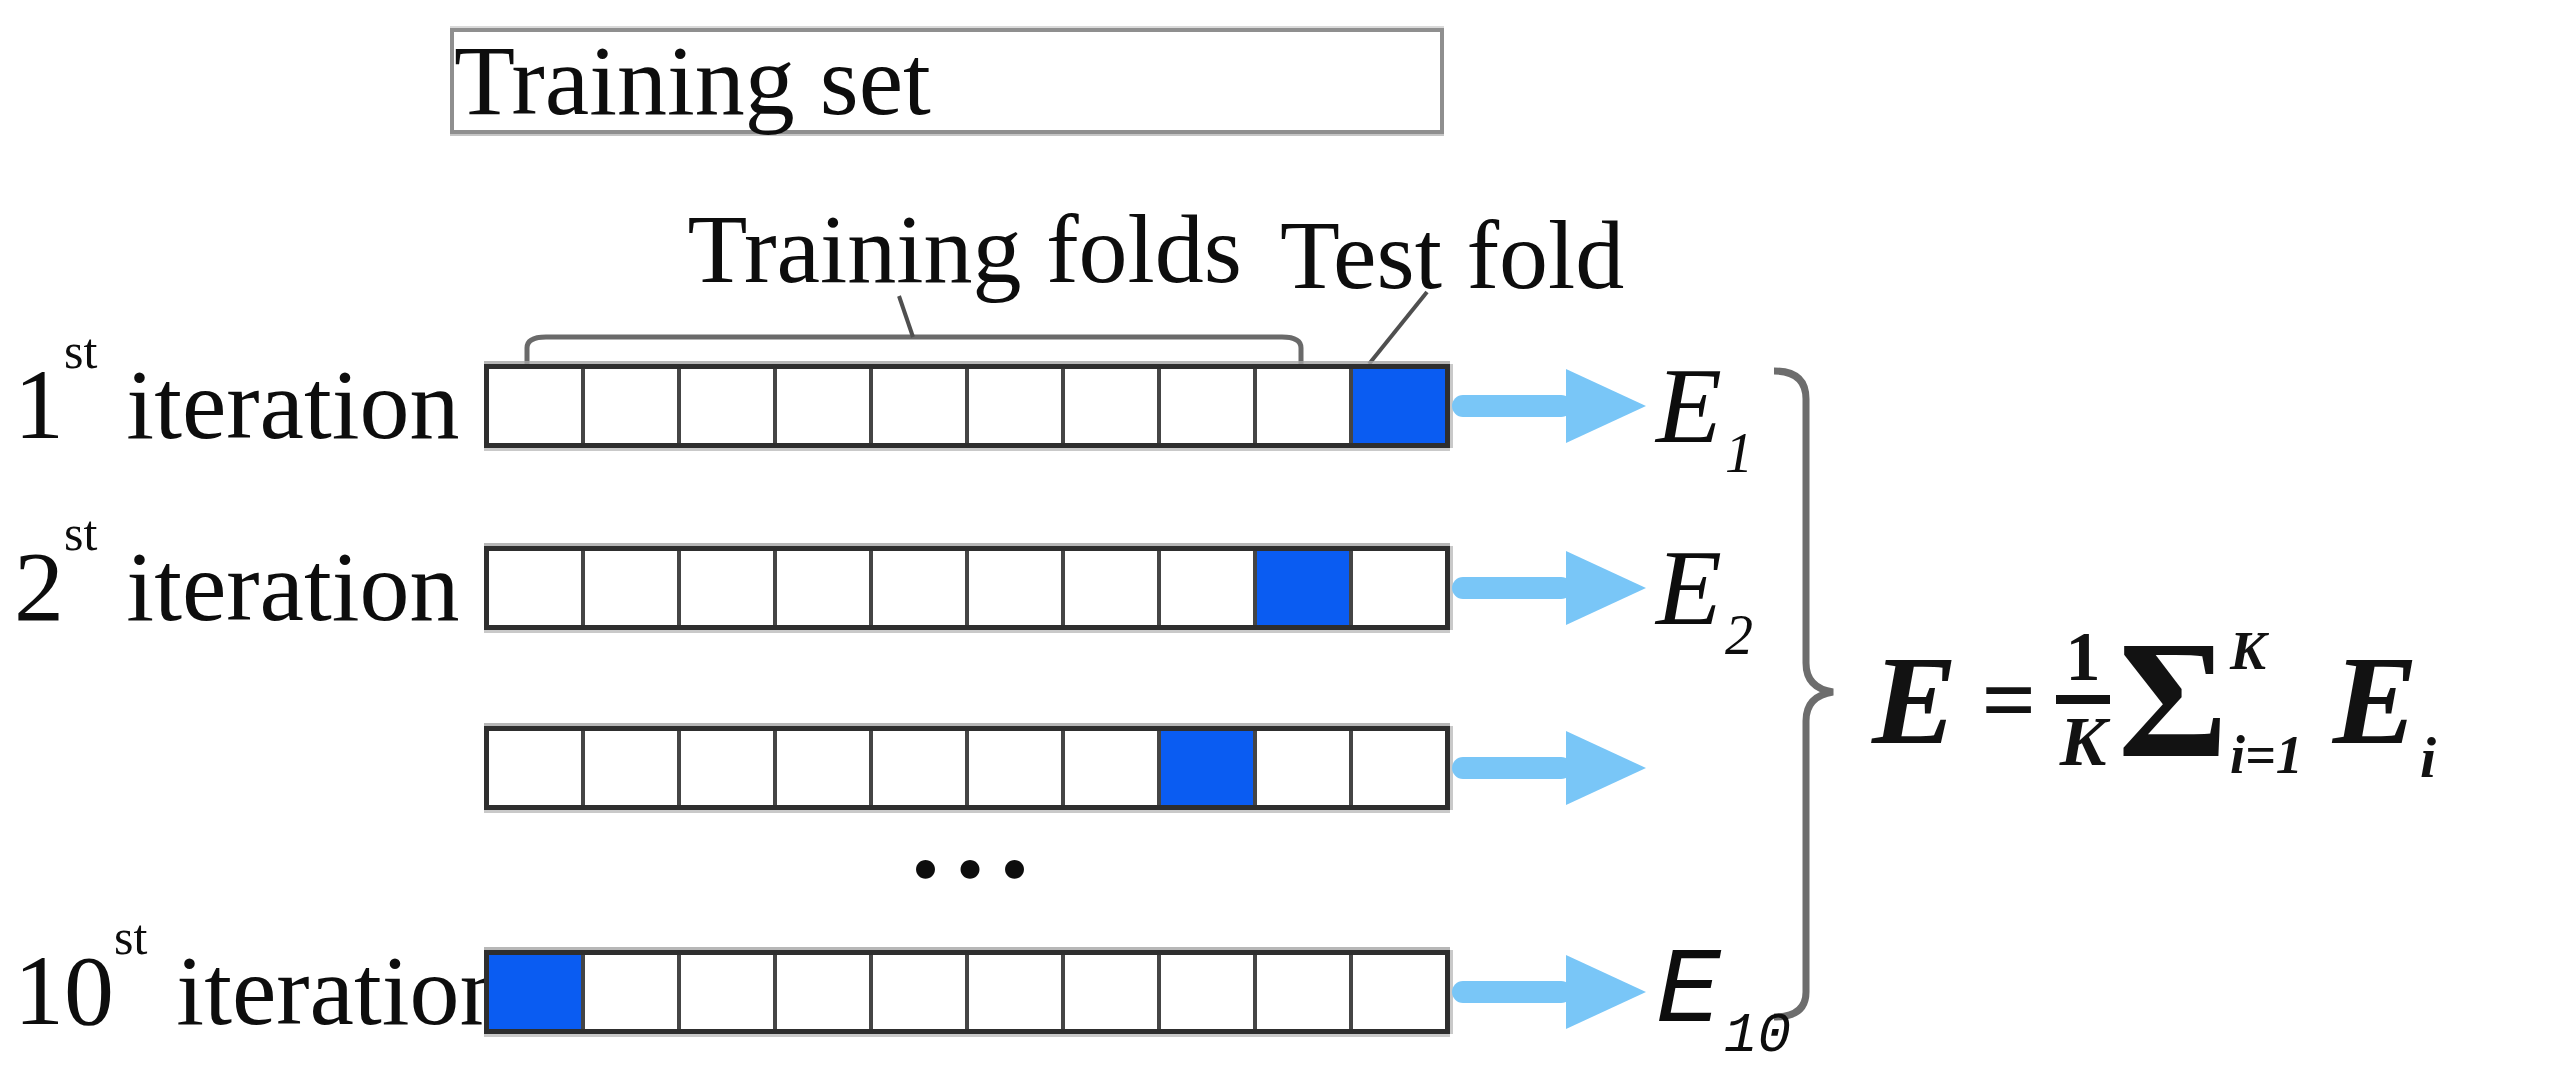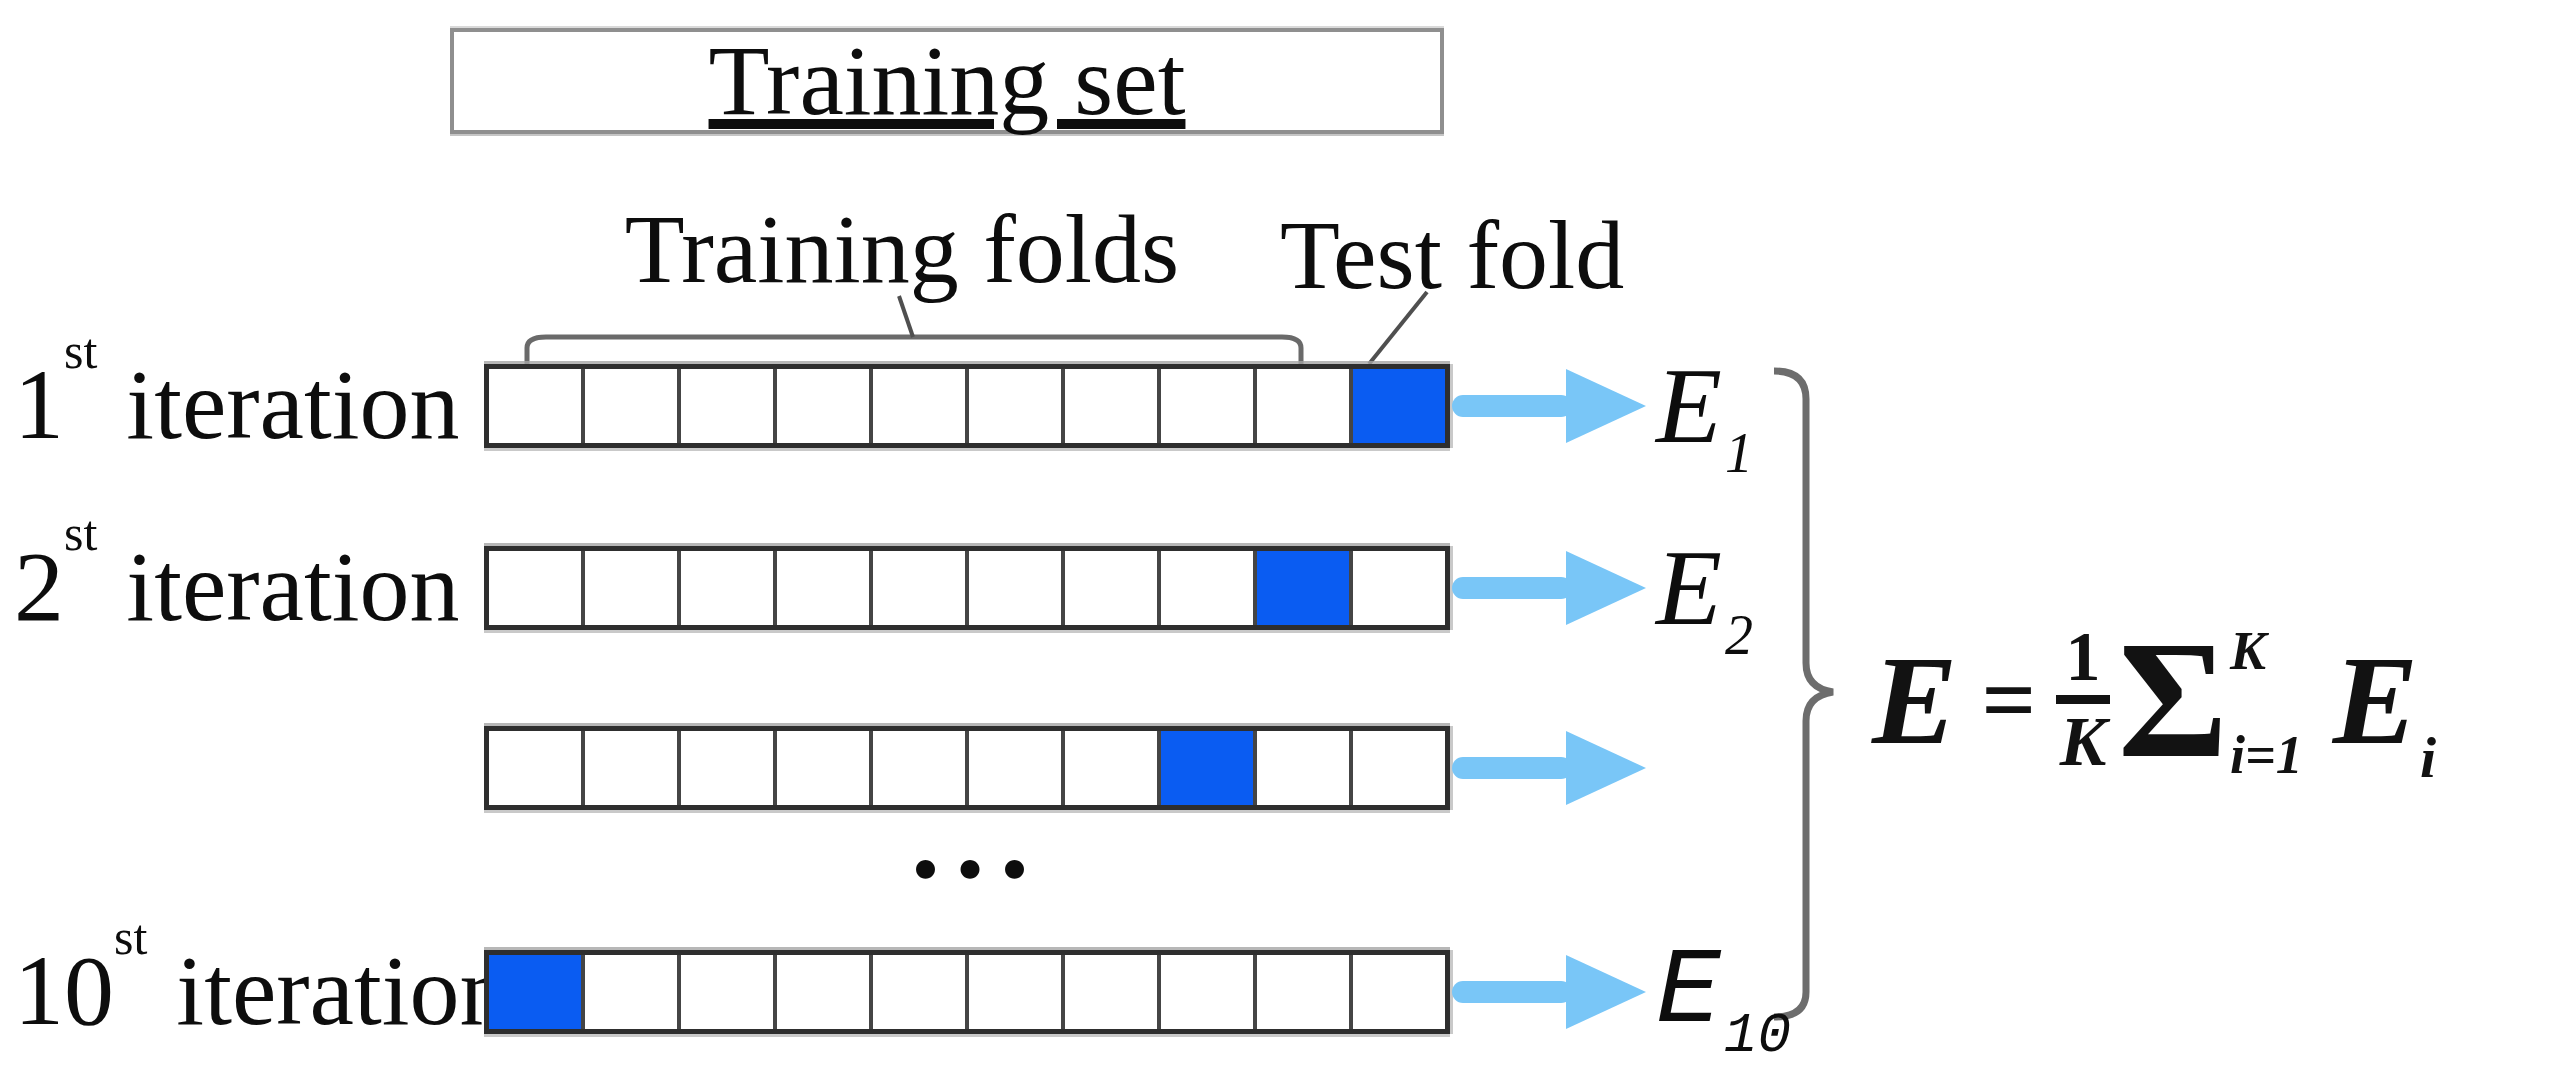--- a/index.html
+++ b/index.html
@@ -4,28 +4,27 @@
 <style>
   html,body { margin:0; padding:0; background:#ffffff; }
   .canvas {
     position:relative; width:2551px; height:1073px; background:#ffffff;
     font-family:"Liberation Serif","DejaVu Serif",serif; color:#0d0d0d; overflow:hidden;
   }
   
   .train-box {
     position:absolute; left:450px; top:28px; width:994px; height:106px;
     border:4px solid #8f8f8f; box-sizing:border-box; background:#ffffff;
-    display:flex; align-items:center; justify-content:center;
+    display:flex; align-items:center; 
     box-shadow:0 2px 0 rgba(150,150,150,.55), 0 -2px 0 rgba(170,170,170,.45);
-    text-decoration:underline;
   }
   .train-box span { font-size:100px; line-height:1; }
   
   .folds-label {
-    position:absolute; left:596px; top:200px; width:612px; text-align:center;
+    position:absolute; left:630px; top:200px; width:612px; text-align:right;
     font-size:98px; line-height:1; white-space:nowrap;
   }
   .testfold-label {
     position:absolute; left:1280px; top:206px; width:300px; text-align:center;
     font-size:98px; line-height:1; white-space:nowrap;
   }
   
   .overlay { position:absolute; left:0; top:0; width:2551px; height:1073px; pointer-events:none; }
   .overlay path { fill:none; }
   .brace-path   { stroke:#6a6a6a; stroke-width:5px; }

